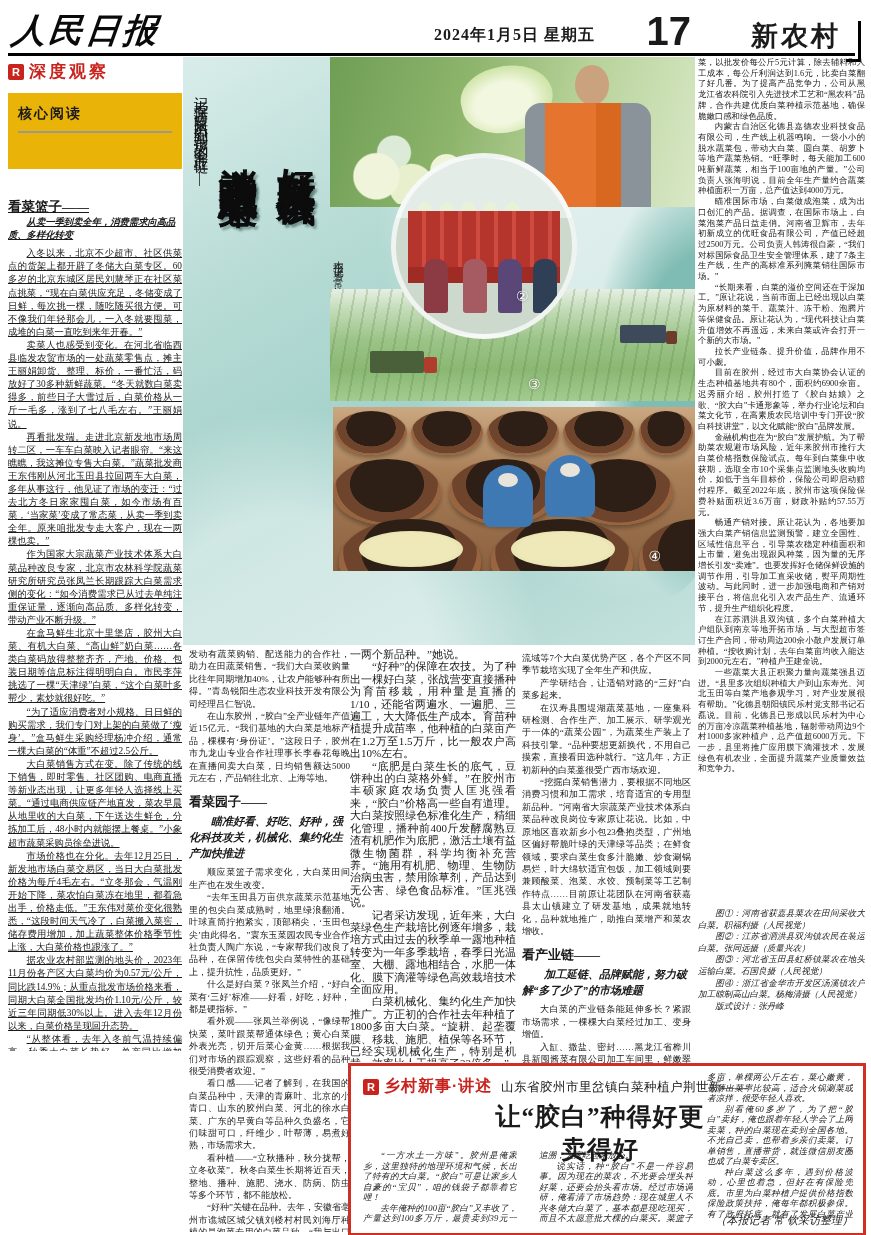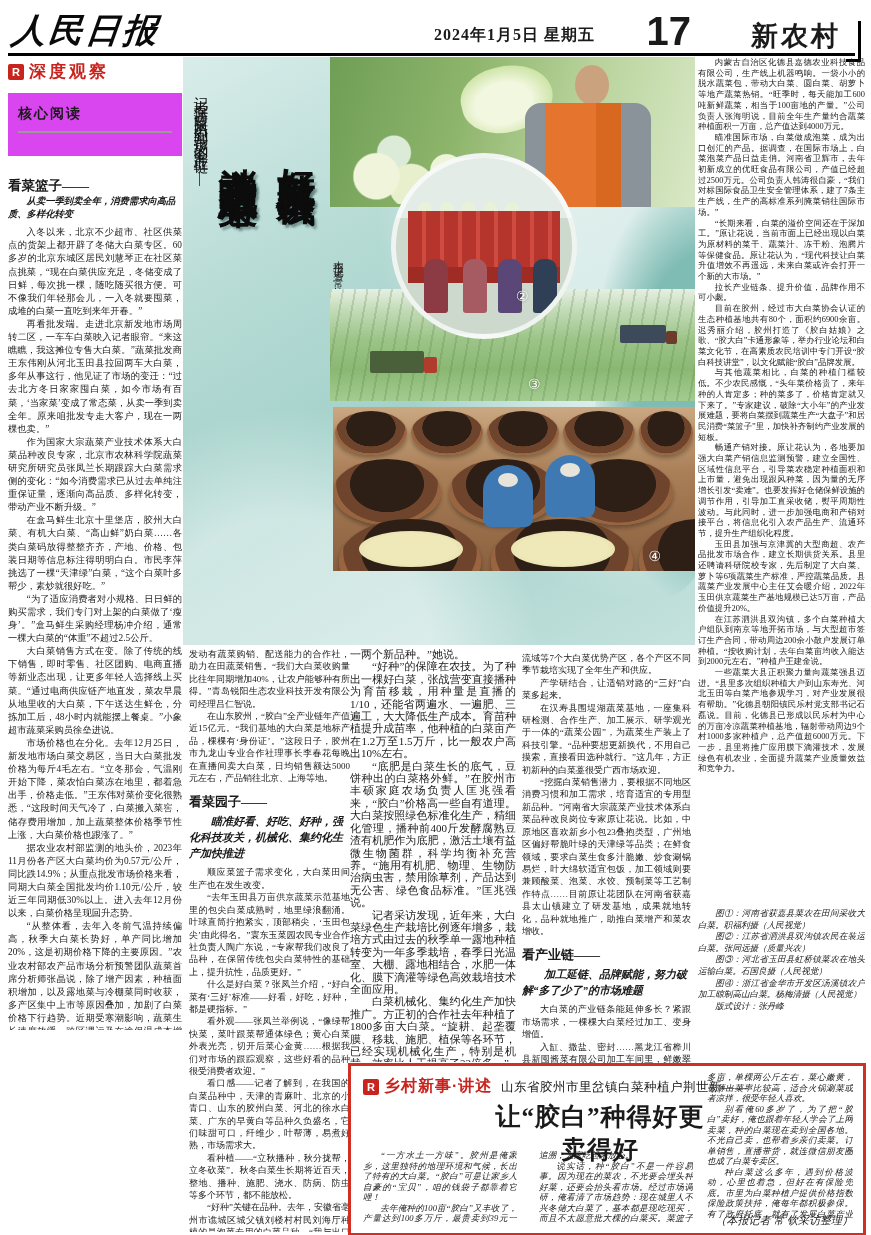--- a/index.html
+++ b/index.html
@@ -23,25 +23,25 @@
   .p.h{text-indent:0;font-size:13px;font-weight:bold;line-height:17px;margin:9px 0 3px;text-align:left;}
   .p.sub{font-style:italic;font-weight:bold;font-size:11px;line-height:16px;margin:0 0 5px;text-align:left;}
   .p.cap{font-style:italic;}
   
   .sidebar{position:absolute;left:8px;top:60px;width:174px;height:1172px;}
   .slabel{display:flex;align-items:center;gap:5px;color:#c8231d;font-weight:bold;font-size:17px;
           letter-spacing:3px;font-family:"Liberation Sans",sans-serif;}
   .rlogo{display:inline-flex;align-items:center;justify-content:center;width:16px;height:16px;
          background:#c8231d;color:#fff;font-size:11px;font-weight:bold;border-radius:2px;
          font-family:"Liberation Sans",sans-serif;letter-spacing:0;}
-  .corebox{margin-top:10px;background:#d946ef;padding:12px 10px 14px;}
+  .corebox{margin-top:10px;background:#eab308;padding:12px 10px 27px;}
   .coretitle{font-size:14px;font-weight:bold;letter-spacing:2px;}
   .coreline{height:2px;background:#9a9a92;margin:8px 0 9px;}
   .corebox .p{font-size:9.4px;line-height:14.2px;color:#3c3830;}
-  .sitems{margin-top:14px;height:860px;overflow:hidden;}
+  .sitems{margin-top:22px;height:860px;overflow:hidden;text-decoration:underline;}
   .sitems .p{font-size:9.3px;line-height:13.1px;}
   .sitems .p.h{font-size:13.5px;}
   
   .feature{position:absolute;left:183px;top:57px;width:512px;height:588px;overflow:hidden;
            background:linear-gradient(150deg,#d9edea 0%,#b7dbd5 30%,#9fcfc8 60%,#c5e2de 100%);}
   .w1{position:absolute;right:-80px;top:-60px;width:420px;height:640px;
       background:radial-gradient(ellipse at 65% 30%,rgba(255,255,255,.6) 0 35%,rgba(255,255,255,0) 65%);}
   .w2{position:absolute;left:-60px;bottom:-80px;width:420px;height:320px;
       background:radial-gradient(ellipse at 40% 80%,rgba(255,255,255,.5) 0 40%,rgba(255,255,255,0) 70%);}
   .w3{position:absolute;right:-40px;top:120px;width:140px;height:420px;border-radius:50%;
@@ -132,20 +132,21 @@
       <span>深度观察</span>
     </div>
     <div class="corebox">
       <div class="coretitle">核心阅读</div>
       <div class="coreline"></div>
     </div>
     <div class="sitems">
         <p class="p h">看菜篮子——</p>
         <p class="p sub">从卖一季到卖全年，消费需求向高品质、多样化转变</p>
         <p class="p">入冬以来，北京不少超市、社区供菜点的货架上都开辟了冬储大白菜专区。60多岁的北京东城区居民刘慧琴正在社区菜点挑菜，“现在白菜供应充足，冬储变成了日鲜，每次挑一棵，随吃随买很方便。可不像我们年轻那会儿，一入冬就要囤菜，成堆的白菜一直吃到来年开春。”</p>
+        <p class="p">卖菜人也感受到变化。在河北省临西县临发农贸市场的一处蔬菜零售点，摊主王丽娟卸货、整理、标价，一番忙活，码放好了30多种新鲜蔬菜。“冬天就数白菜卖得多，前些日子大雪过后，白菜价格从一斤一毛多，涨到了七八毛左右。”王丽娟说。</p>
         <p class="p">再看批发端。走进北京新发地市场周转二区，一车车白菜映入记者眼帘。“来这瞧瞧，我这摊位专售大白菜。”蔬菜批发商王东伟刚从河北玉田县拉回两车大白菜，多年从事这行，他见证了市场的变迁：“过去北方冬日家家囤白菜，如今市场有百菜，‘当家菜’变成了常态菜，从卖一季到卖全年。原来咱批发专走大客户，现在一两棵也卖。”</p>
         <p class="p">作为国家大宗蔬菜产业技术体系大白菜品种改良专家，北京市农林科学院蔬菜研究所研究员张凤兰长期跟踪大白菜需求侧的变化：“如今消费需求已从过去单纯注重保证量，逐渐向高品质、多样化转变，带动产业不断升级。”</p>
         <p class="p">在盒马鲜生北京十里堡店，胶州大白菜、有机大白菜、“高山鲜”奶白菜……各类白菜码放得整整齐齐，产地、价格、包装日期等信息标注得明明白白。市民李萍挑选了一棵“天津绿”白菜，“这个白菜叶多帮少，素炒就很好吃。”</p>
         <p class="p">“为了适应消费者对小规格、日日鲜的购买需求，我们专门对上架的白菜做了‘瘦身’。”盒马鲜生采购经理杨冲介绍，通常一棵大白菜的“体重”不超过2.5公斤。</p>
         <p class="p">大白菜销售方式在变。除了传统的线下销售，即时零售、社区团购、电商直播等新业态出现，让更多年轻人选择线上买菜。“通过电商供应链产地直发，菜农早晨从地里收的大白菜，下午送达生鲜仓，分拣加工后，48小时内就能摆上餐桌。”小象超市蔬菜采购员徐垒进说。</p>
         <p class="p">市场价格也在分化。去年12月25日，新发地市场白菜交易区，当日大白菜批发价格为每斤4毛左右。“立冬那会，气温刚开始下降，菜农怕白菜冻在地里，都着急出手，价格走低。”王东伟对菜价变化很熟悉，“这段时间天气冷了，白菜搬入菜窖，储存费用增加，加上蔬菜整体价格季节性上涨，大白菜价格也跟涨了。”</p>
         <p class="p">据农业农村部监测的地头价，2023年11月份各产区大白菜均价为0.57元/公斤，同比跌14.9%；从重点批发市场价格来看，同期大白菜全国批发均价1.10元/公斤，较近三年同期低30%以上。进入去年12月份以来，白菜价格呈现回升态势。</p>
         <p class="p">“从整体看，去年入冬前气温持续偏高，秋季大白菜长势好，单产同比增加20%，这是初期价格下降的主要原因。”农业农村部农产品市场分析预警团队蔬菜首席分析师张晶说，除了增产因素，种植面积增加，以及露地菜与冷棚菜同时收获，多产区集中上市等原因叠加，加剧了白菜价格下行趋势。近期受寒潮影响，蔬菜生长速度放缓，跨区调运及在途保温成本增加，菜价进入季节性上涨区间。</p>
       </div>
   </div>
@@ -237,28 +238,28 @@
       <p class="p cont">流域等7个大白菜优势产区，各个产区不同季节栽培实现了全年生产和供应。</p>
       <p class="p">产学研结合，让适销对路的“三好”白菜多起来。</p>
       <p class="p">在汉寿县围堤湖蔬菜基地，一座集科研检测、合作生产、加工展示、研学观光于一体的“蔬菜公园”，为蔬菜生产装上了科技引擎。“品种要想更新换代，不用自己摸索，直接看田选种就行。”这几年，方正初新种的白菜薹很受广西市场欢迎。</p>
       <p class="p">“挖掘白菜销售潜力，要根据不同地区消费习惯和加工需求，培育适宜的专用型新品种。”河南省大宗蔬菜产业技术体系白菜品种改良岗位专家原让花说。比如，中原地区喜欢新乡小包23叠抱类型，广州地区偏好帮脆叶绿的天津绿等品类；在鲜食领域，要求白菜生食多汁脆嫩、炒食涮锅易烂，叶大绵软适宜包饭，加工领域则要兼顾酸菜、泡菜、水饺、预制菜等工艺制作特点……目前原让花团队在河南省获嘉县太山镇建立了研发基地，成果就地转化，品种就地推广，助推白菜增产和菜农增收。</p>
       <p class="p h">看产业链——</p>
       <p class="p sub">加工延链、品牌赋能，努力破解“多了少了”的市场难题</p>
       <p class="p">大白菜的产业链条能延伸多长？紧跟市场需求，一棵棵大白菜经过加工、变身增值。</p>
       <p class="p">入缸、撒盐、密封……黑龙江省桦川县新囤酱菜有限公司加工车间里，鲜嫩翠绿的白菜在陶瓷大缸里静待发酵。“酸菜也有赚头。”公司负责人姜晓艳算了笔账，1公斤白菜出0.35公斤酸</p>
     </div>
   <div class="col c4">
+      <p class="p cont">菜，以批发价每公斤5元计算，除去辅料和人工成本，每公斤利润达到1.6元，比卖白菜翻了好几番。为了提高产品竞争力，公司从黑龙江省农科院引入先进技术工艺和“黑农科”品牌，合作共建优质白菜种植示范基地，确保脆嫩口感和绿色品质。</p>
       <p class="p">内蒙古自治区化德县嘉德农业科技食品有限公司，生产线上机器鸣响。一袋小小的脱水蔬菜包，带动大白菜、圆白菜、胡萝卜等地产蔬菜热销。“旺季时，每天能加工600吨新鲜蔬菜，相当于100亩地的产量。”公司负责人张海明说，目前全年生产量约合蔬菜种植面积一万亩，总产值达到4000万元。</p>
       <p class="p">瞄准国际市场，白菜做成泡菜，成为出口创汇的产品。据调查，在国际市场上，白菜泡菜产品日益走俏。河南省卫辉市，去年初新成立的优旺食品有限公司，产值已经超过2500万元。公司负责人韩涛很自豪，“我们对标国际食品卫生安全管理体系，建了7条主生产线，生产的高标准系列腌菜销往国际市场。”</p>
       <p class="p">“长期来看，白菜的溢价空间还在于深加工。”原让花说，当前市面上已经出现以白菜为原材料的菜干、蔬菜汁、冻干粉、泡腾片等保健食品。原让花认为，“现代科技让白菜升值增效不再遥远，未来白菜或许会打开一个新的大市场。”</p>
       <p class="p">拉长产业链条、提升价值，品牌作用不可小觑。</p>
       <p class="p">目前在胶州，经过市大白菜协会认证的生态种植基地共有80个，面积约6900余亩。迟秀丽介绍，胶州打造了《胶白姑娘》之歌、“胶大白”卡通形象等，举办行业论坛和白菜文化节，在高素质农民培训中专门开设“胶白科技讲堂”，以文化赋能“胶白”品牌发展。</p>
-      <p class="p">与其他蔬菜相比，白菜的种植门槛较低。不少农民感慨，“头年菜价格贵了，来年种的人肯定多；种的菜多了，价格肯定就又下来了。”专家建议，破除“大小年”的产业发展难题，要将白菜摆到蔬菜生产“大盘子”和居民消费“菜篮子”里，加快补齐制约产业发展的短板。</p>
+      <p class="p">金融机构也在为“胶白”发展护航。为了帮助菜农规避市场风险，近年来胶州市推行大白菜价格指数保险试点。每年到白菜集中收获期，选取全市10个采集点监测地头收购均价，如低于当年目标价，保险公司即启动赔付程序。截至2022年底，胶州市这项保险保费补贴面积近3.6万亩，财政补贴约57.55万元。</p>
       <p class="p">畅通产销对接。原让花认为，各地要加强大白菜产销信息监测预警，建立全国性、区域性信息平台，引导菜农稳定种植面积和上市量，避免出现跟风种菜，因为量的无序增长引发“卖难”。也要发挥好仓储保鲜设施的调节作用，引导加工直采收储，熨平周期性波动。与此同时，进一步加强电商和产销对接平台，将信息化引入农产品生产、流通环节，提升生产组织化程度。</p>
-      <p class="p">玉田县加强与京津冀的大型商超、农产品批发市场合作，建立长期供货关系。县里还聘请科研院校专家，先后制定了大白菜、萝卜等6项蔬菜生产标准，严控蔬菜品质。县蔬菜产业发展中心主任艾会暖介绍，2022年玉田供京蔬菜生产基地规模已达5万亩，产品价值提升20%。</p>
       <p class="p">在江苏泗洪县双沟镇，多个白菜种植大户组队到南京等地开拓市场，与大型超市签订生产合同，带动周边200余小散户发展订单种植。“按收购计划，去年白菜亩均收入能达到2000元左右。”种植户王建金说。</p>
       <p class="p">一些蔬菜大县正积聚力量向蔬菜强县迈进。“县里多次组织种植大户到山东寿光、河北玉田等白菜产地参观学习，对产业发展很有帮助。”化德县朝阳镇民乐村党支部书记石磊说。目前，化德县已形成以民乐村为中心的万亩冷凉蔬菜种植基地，辐射带动周边9个村1000多家种植户，总产值超6000万元。下一步，县里将推广应用膜下滴灌技术，发展绿色有机农业，全面提升蔬菜产业质量效益和竞争力。</p>
     </div>
   <div class="col c4caps">
       <p class="p cap">图①：河南省获嘉县菜农在田间采收大白菜。职福利摄（人民视觉）</p>
       <p class="p cap">图②：江苏省泗洪县双沟镇农民在装运白菜。张同远摄（质量兴农）</p>
       <p class="p cap">图③：河北省玉田县虹桥镇菜农在地头运输白菜。石国良摄（人民视觉）</p>
       <p class="p cap">图④：浙江省金华市开发区汤溪镇农户加工晾制高山白菜。杨梅清摄（人民视觉）</p>
       <p class="p cap">版式设计：张丹峰</p>
     </div>

